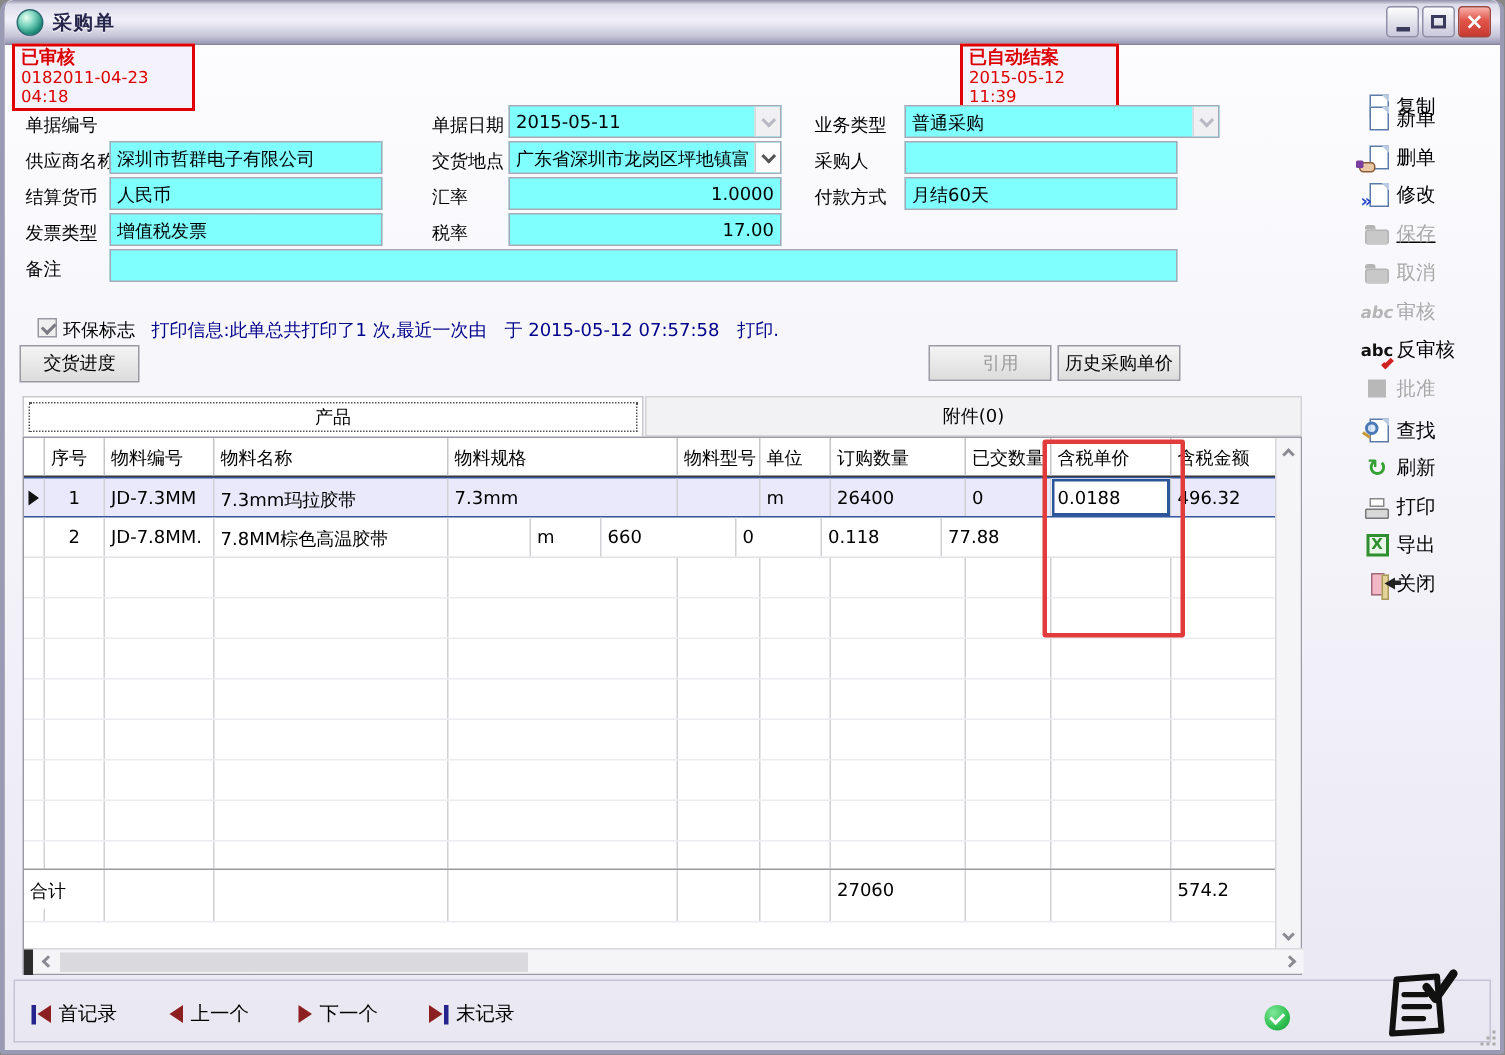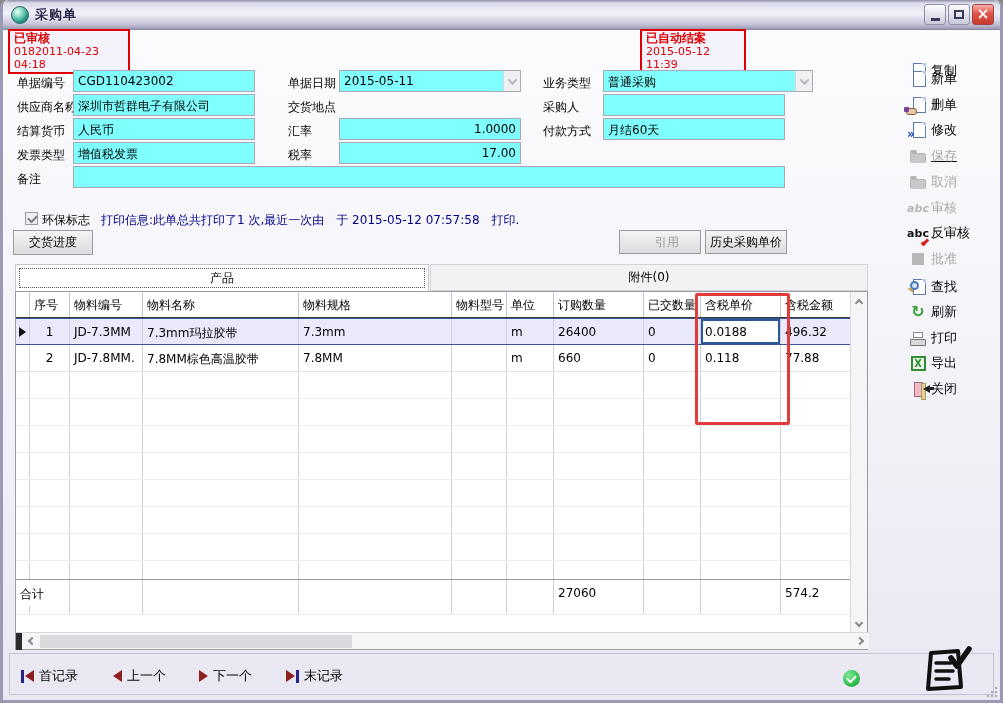--- a/index.html
+++ b/index.html
@@ -151,39 +151,44 @@
   <div class="statusbox" style="left:5px; top:29px; width:122px;">
     <div class="s1">已审核</div>
     <div class="s2">0182011-04-23 04:18</div>
   </div>
   <div class="statusbox" style="left:637px; top:29px; width:106px;">
     <div class="s1">已自动结案</div>
     <div class="s2">2015-05-12 11:39</div>
   </div>
 
   <div class="flabel" style="left:14px; top:75px;">单据编号</div>
-  <div class="field" style="left:70px; top:70px; width:182px;">CGD110423002</div>
   <div class="flabel" style="left:285px; top:75px;">单据日期</div>
   <div class="field combo" style="left:336px; top:70px; width:182px;">
     <span>2015-05-11</span>
     <span class="arrow dis">
         <span class="chev gray"></span>
       </span>
   </div>
   <div class="flabel" style="left:540px; top:75px;">业务类型</div>
   <div class="field combo" style="left:600px; top:70px; width:210px;">
     <span>普通采购</span>
     <span class="arrow dis">
         <span class="chev gray"></span>
       </span>
   </div>
 
   <div class="flabel" style="left:14px; top:99px;">供应商名称</div>
   <div class="field" style="left:70px; top:94px; width:182px;">深圳市哲群电子有限公司</div>
   <div class="flabel" style="left:285px; top:99px;">交货地点</div>
+  <div class="field combo" style="left:336px; top:94px; width:182px;">
+    <span>广东省深圳市龙岗区坪地镇富</span>
+    <span class="arrow en">
+        <span class="chev"></span>
+      </span>
+  </div>
   <div class="flabel" style="left:540px; top:99px;">采购人</div>
   <div class="field" style="left:600px; top:94px; width:182px;"></div>
 
   <div class="flabel" style="left:14px; top:123px;">结算货币</div>
   <div class="field" style="left:70px; top:118px; width:182px;">人民币</div>
   <div class="flabel" style="left:285px; top:123px;">汇率</div>
   <div class="field num" style="left:336px; top:118px; width:182px;">1.0000</div>
   <div class="flabel" style="left:540px; top:123px;">付款方式</div>
   <div class="field" style="left:600px; top:118px; width:182px;">月结60天</div>
 
@@ -232,21 +237,20 @@
         <div class="gcell c7">26400</div>
         <div class="gcell c8">0</div>
         <div class="gcell c9 cell-focus">0.0188</div>
         <div class="gcell c10">496.32</div>
       </div>
       <div class="grow plain">
         <div class="gcell c0 rowmark"></div>
         <div class="gcell c1 num">2</div>
         <div class="gcell c2">JD-7.8MM.</div>
         <div class="gcell c3">7.8MM棕色高温胶带</div>
-        <div class="gcell c4">7.8MM</div>
         <div class="gcell c5"></div>
         <div class="gcell c6">m</div>
         <div class="gcell c7">660</div>
         <div class="gcell c8">0</div>
         <div class="gcell c9">0.118</div>
         <div class="gcell c10">77.88</div>
       </div>
 
       <div class="grow empty">
           <div class="gcell c0"></div>

